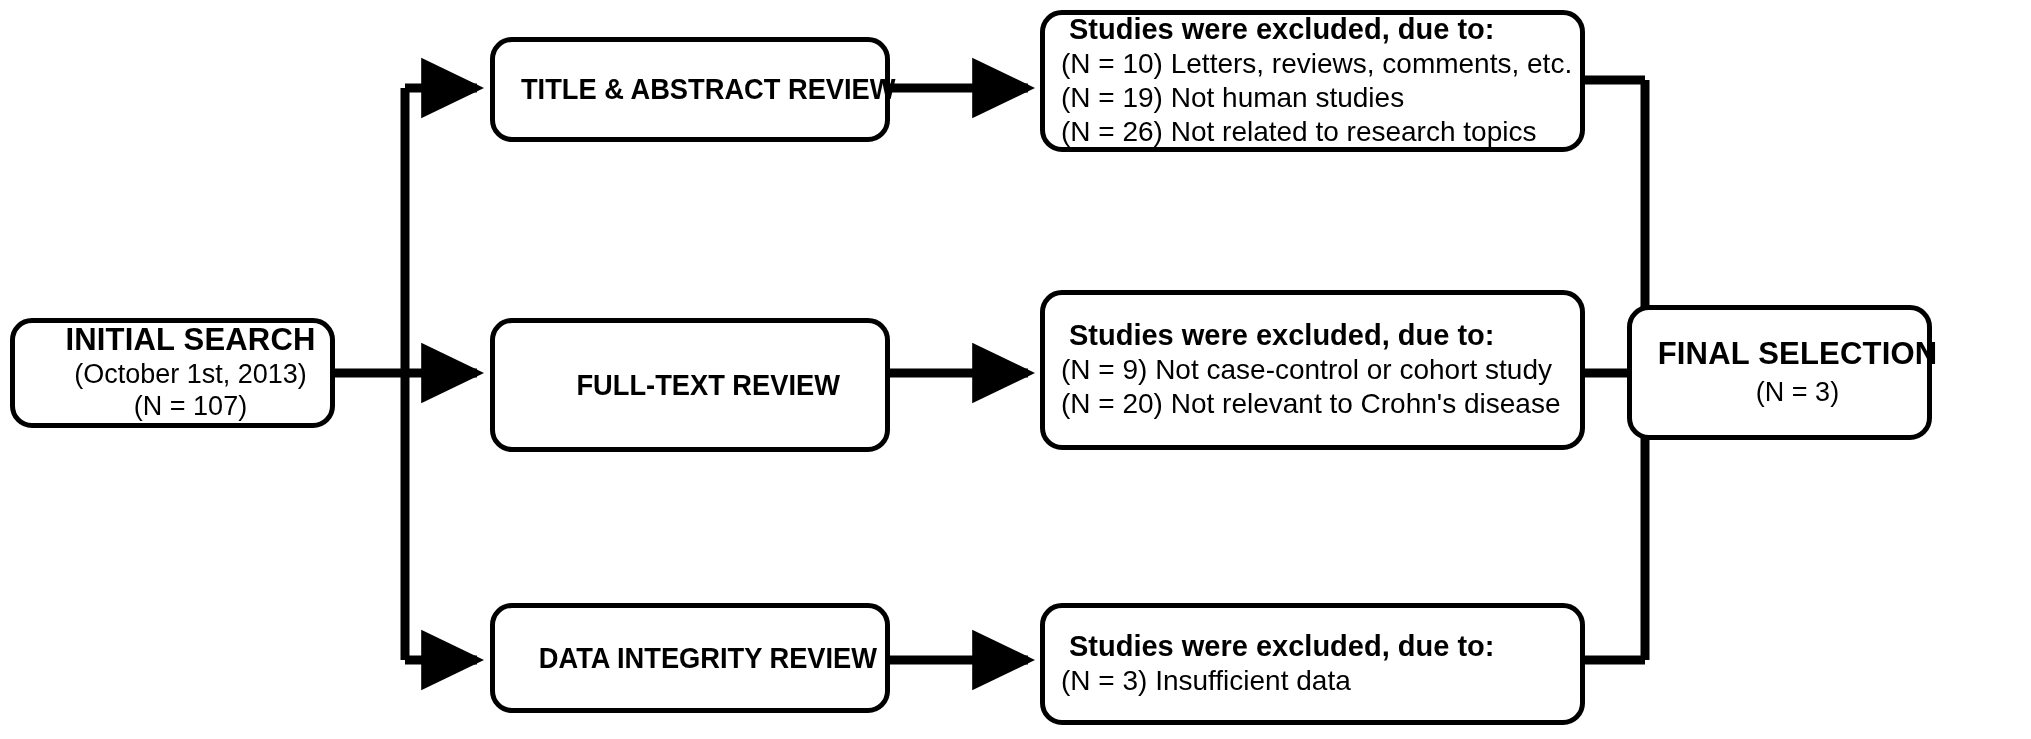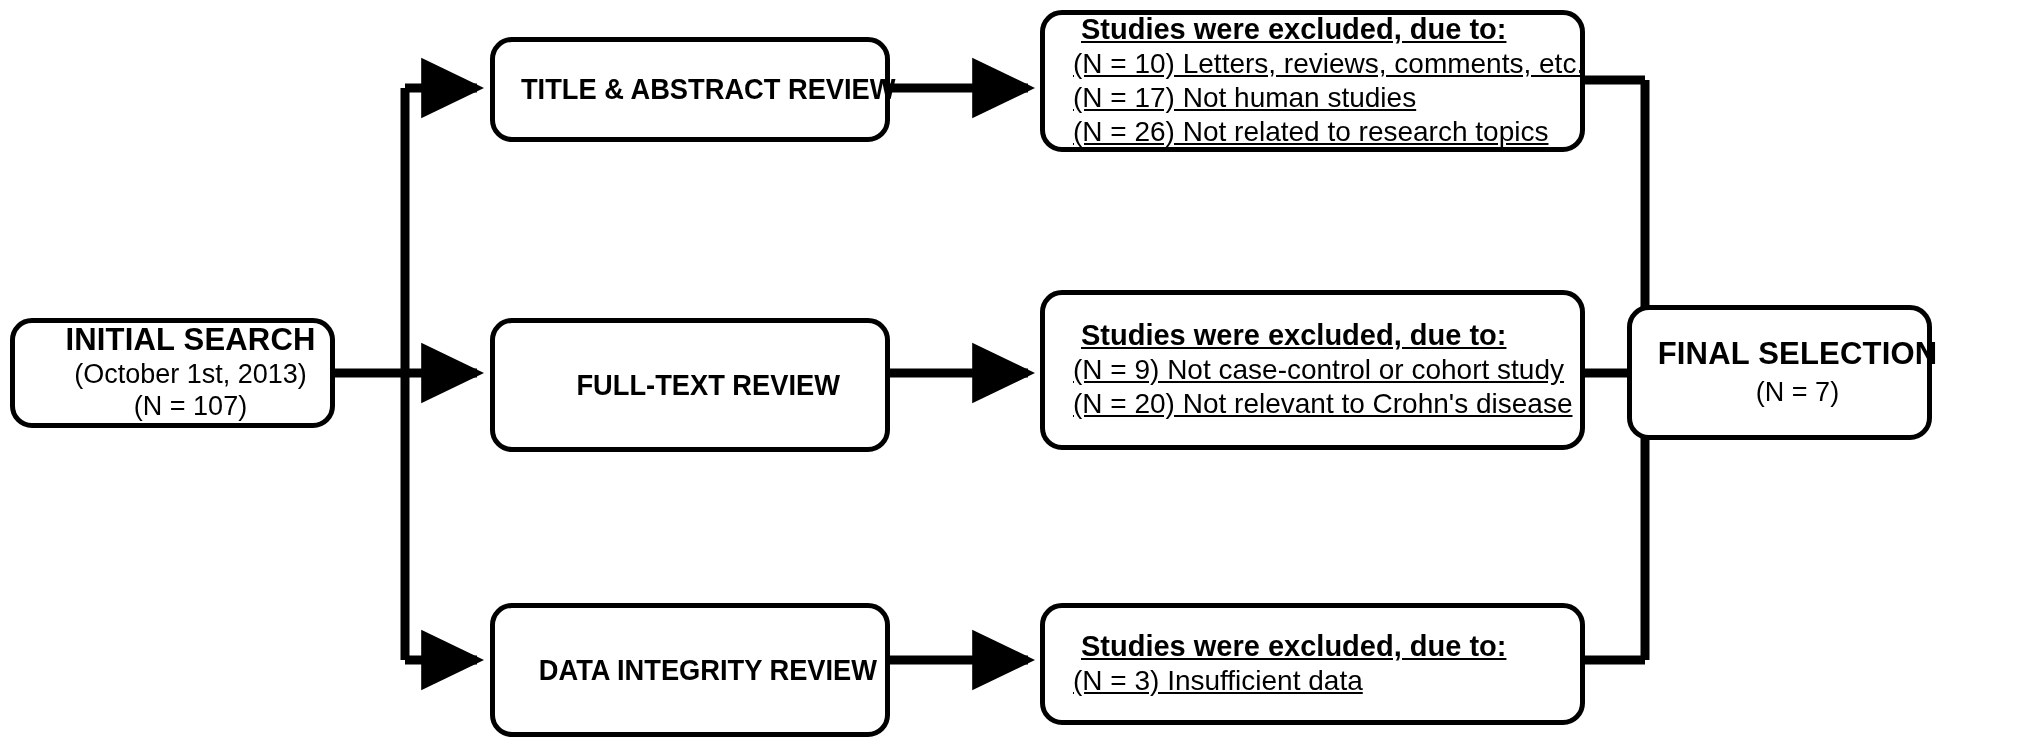--- a/index.html
+++ b/index.html
@@ -35,22 +35,21 @@
     color: #000000;
     padding-left: 36px;
   }
   .node.centered {
     align-items: center;
     text-align: center;
   }
   .node.lefted {
     align-items: flex-start;
     text-align: left;
-    padding-left: 28px;
-    text-decoration: underline;
+    padding-left: 16px;
   }
   .title-line {
     font-weight: bold;
     letter-spacing: 0.2px;
     line-height: 1.12;
     white-space: nowrap;
   }
   .sub-line {
     font-weight: normal;
     line-height: 1.2;
@@ -66,21 +65,21 @@
   }
 
   
   #node-initial-search { left: 10px; top: 318px; width: 325px; height: 110px; }
   #node-initial-search .title-line { font-size: 31px; text-align: right; }
   #node-initial-search .sub-line { font-size: 27px; }
 
   
   #node-stage-title-abstract { left: 490px; top: 37px;  width: 400px; height: 105px; }
   #node-stage-full-text      { left: 490px; top: 318px; width: 400px; height: 134px; }
-  #node-stage-data-integrity { left: 490px; top: 603px; width: 400px; height: 134px; }
+  #node-stage-data-integrity { left: 490px; top: 603px; width: 400px; height: 110px; }
 
   
   #node-exclusion-1 { left: 1040px; top: 10px;  width: 545px; height: 142px; }
   #node-exclusion-2 { left: 1040px; top: 290px; width: 545px; height: 160px; }
   #node-exclusion-3 { left: 1040px; top: 603px; width: 545px; height: 122px; }
 
   .excl-heading {
     font-size: 29px;
     font-weight: bold;
     white-space: nowrap;
@@ -156,33 +155,33 @@
     <div class="stage-label">FULL-TEXT REVIEW</div>
   </div>
 
   <div class="node centered" id="node-stage-data-integrity">
     <div class="stage-label">DATA INTEGRITY REVIEW</div>
   </div>
 
   <div class="node lefted" id="node-exclusion-1">
     <div class="excl-heading">Studies were excluded, due to:</div>
     <div class="excl-item">(N = 10) Letters, reviews, comments, etc.</div>
-    <div class="excl-item">(N = 17) Not human studies</div>
+    <div class="excl-item">(N = 19) Not human studies</div>
     <div class="excl-item">(N = 26) Not related to research topics</div>
   </div>
 
   <div class="node lefted" id="node-exclusion-2">
     <div class="excl-heading">Studies were excluded, due to:</div>
     <div class="excl-item">(N = 9) Not case-control or cohort study</div>
     <div class="excl-item">(N = 20) Not relevant to Crohn's disease</div>
   </div>
 
   <div class="node lefted" id="node-exclusion-3">
     <div class="excl-heading">Studies were excluded, due to:</div>
     <div class="excl-item">(N = 3) Insufficient data</div>
   </div>
 
   <div class="node centered" id="node-final-selection">
     <div class="title-line">FINAL SELECTION</div>
-    <div class="sub-line">(N = 7)</div>
+    <div class="sub-line">(N = 3)</div>
   </div>
 
 </div>
 
 </body></html>

